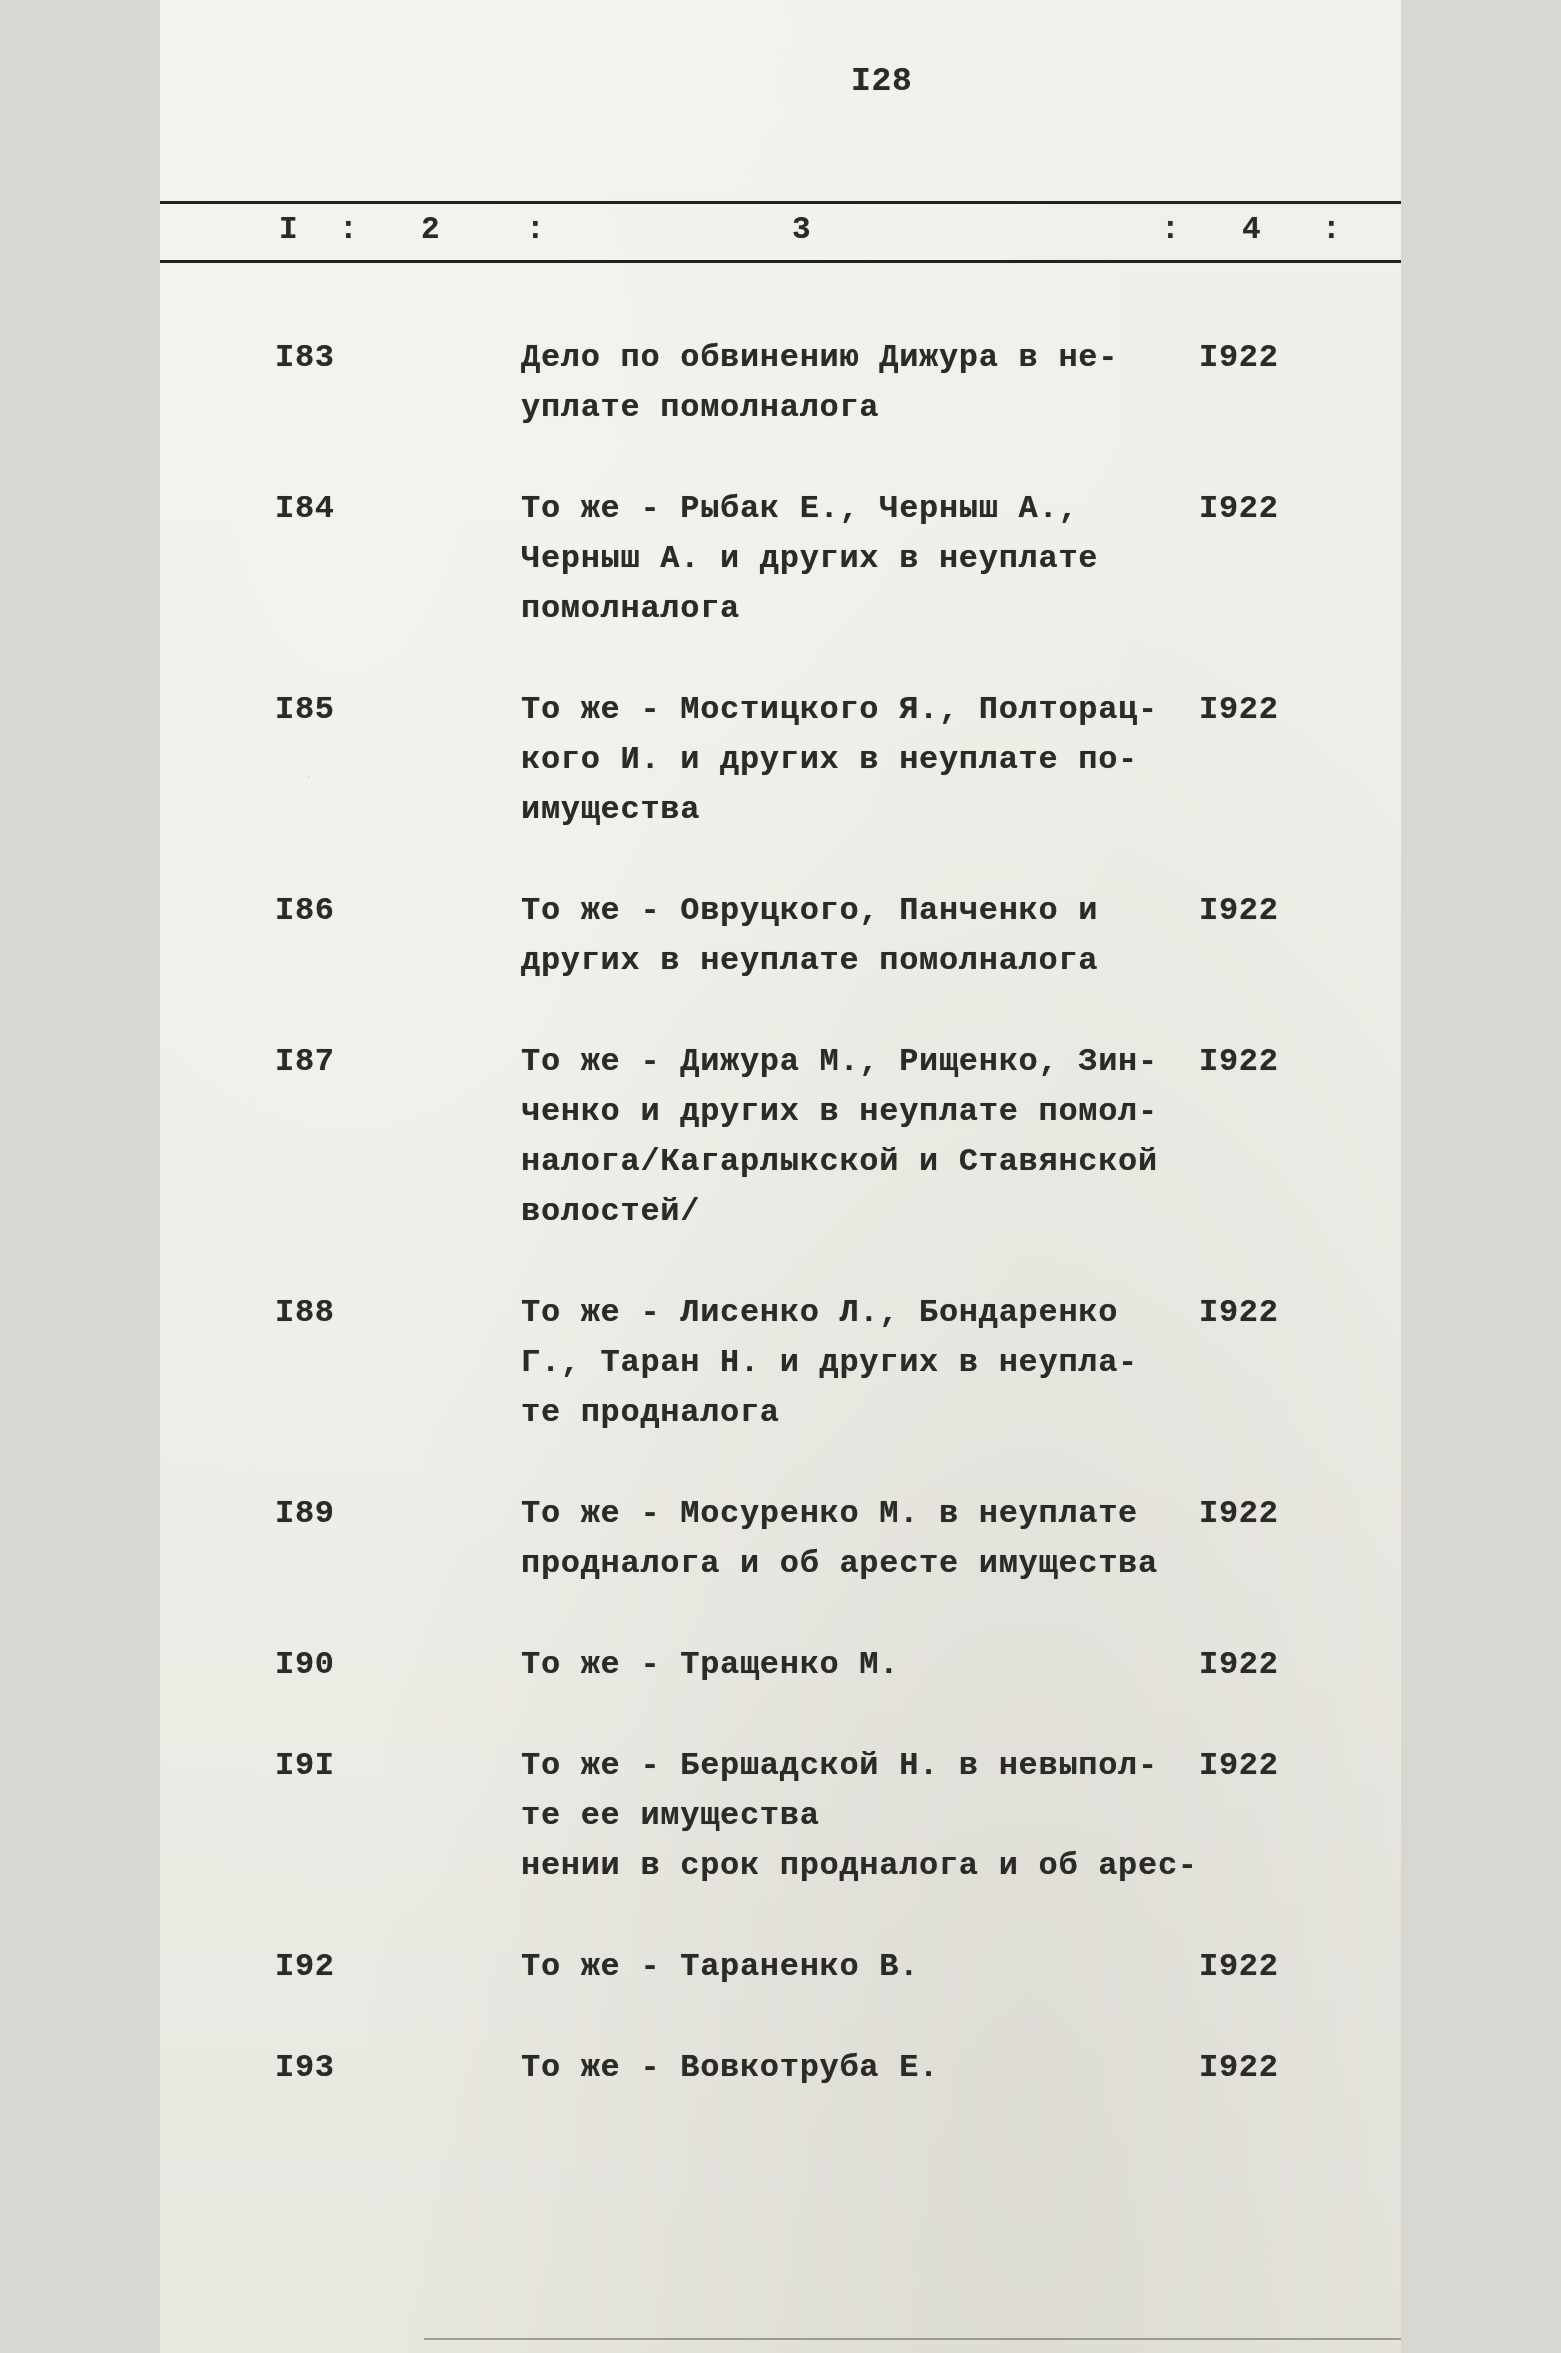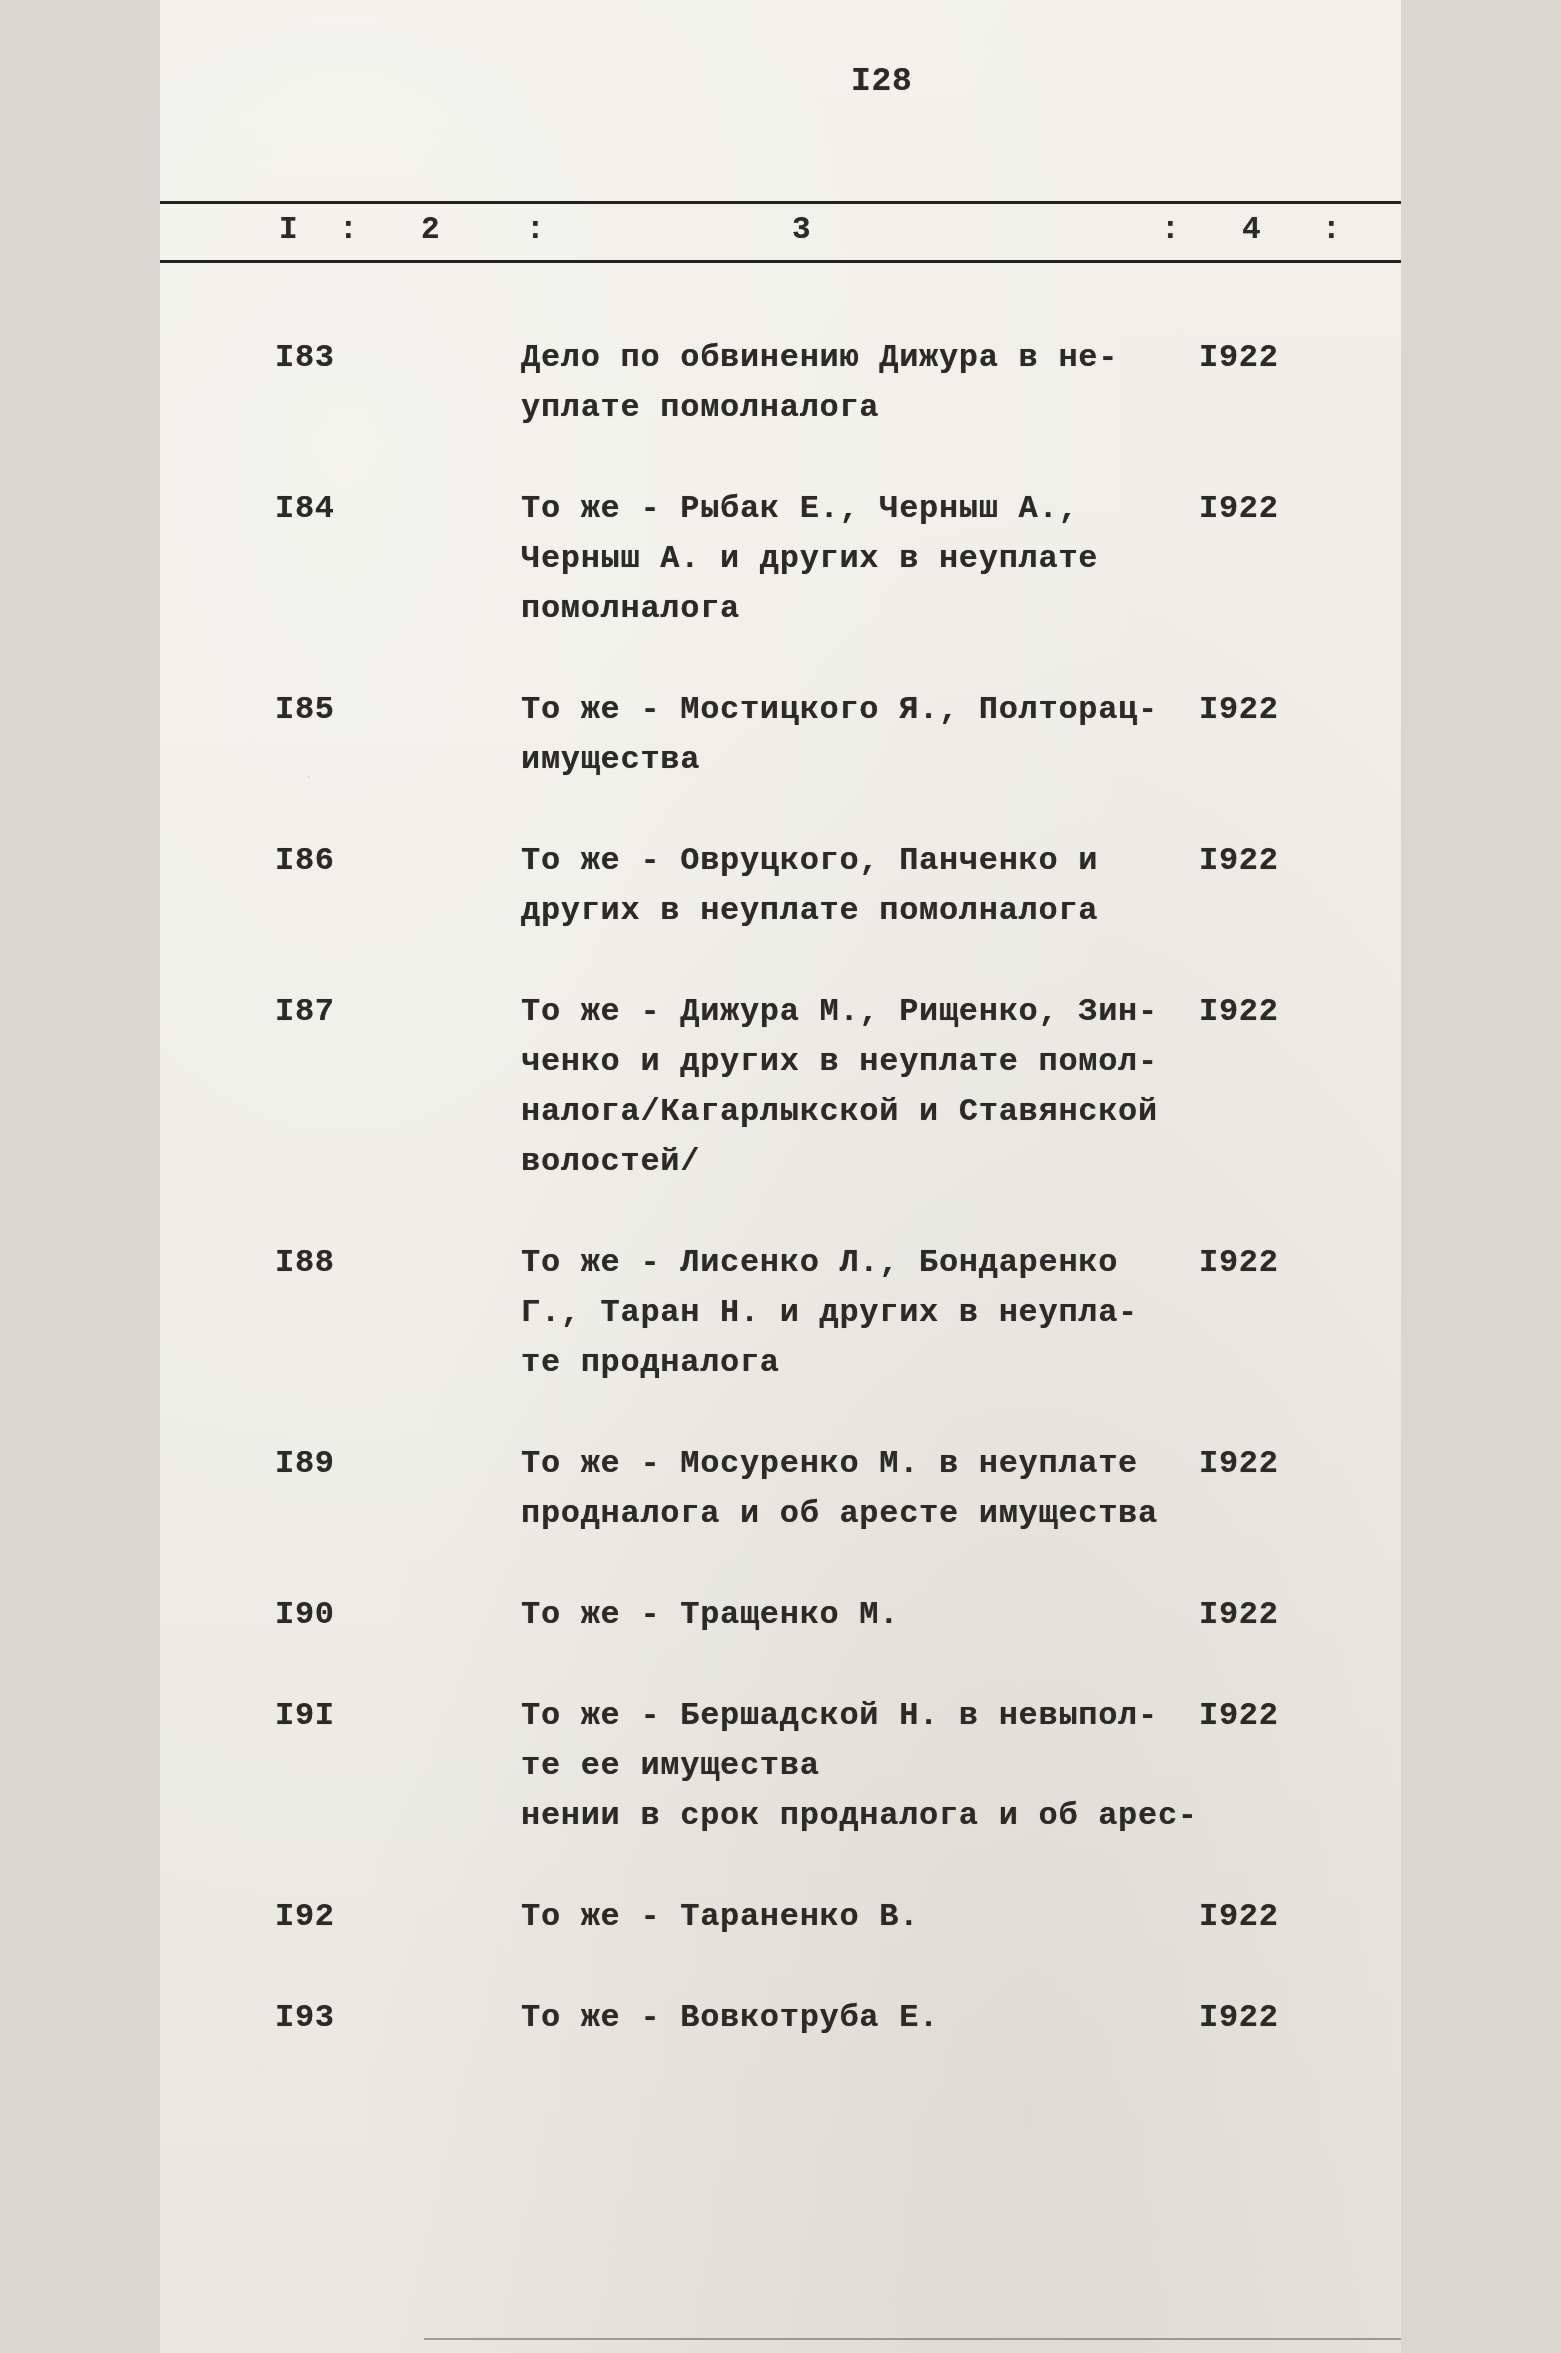--- a/index.html
+++ b/index.html
@@ -144,20 +144,21 @@
           <div class="dline">То же - Рыбак Е., Черныш А.,</div>
           <div class="dline">Черныш А. и других в неуплате</div>
           <div class="dline">помолналога</div>
         </div>
         <div class="row-year">I922</div>
       </div>
       <div class="row typed">
         <div class="row-no">I85</div>
         <div class="row-desc">
           <div class="dline">То же - Мостицкого Я., Полторац-</div>
+          <div class="dline">кого И. и других в неуплате по-</div>
           <div class="dline">имущества</div>
         </div>
         <div class="row-year">I922</div>
       </div>
       <div class="row typed">
         <div class="row-no">I86</div>
         <div class="row-desc">
           <div class="dline">То же - Овруцкого, Панченко и</div>
           <div class="dline">других в неуплате помолналога</div>
         </div>

